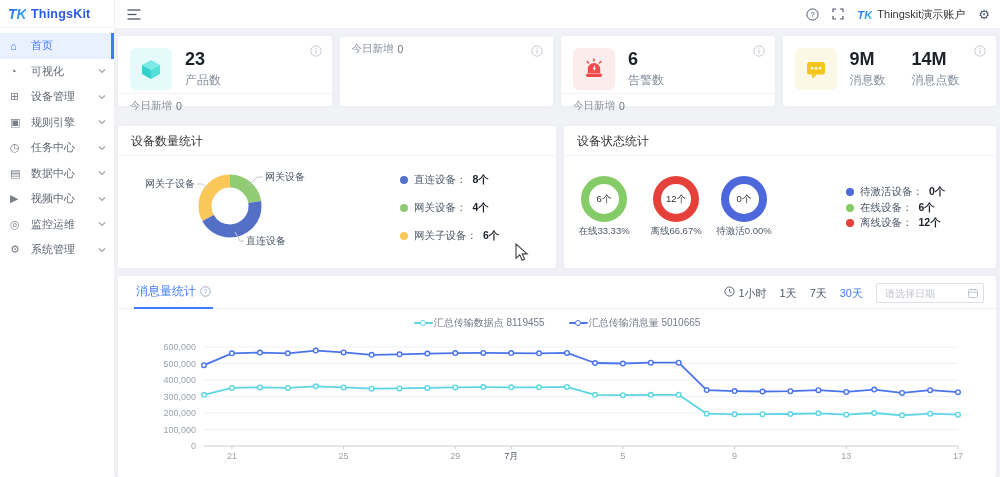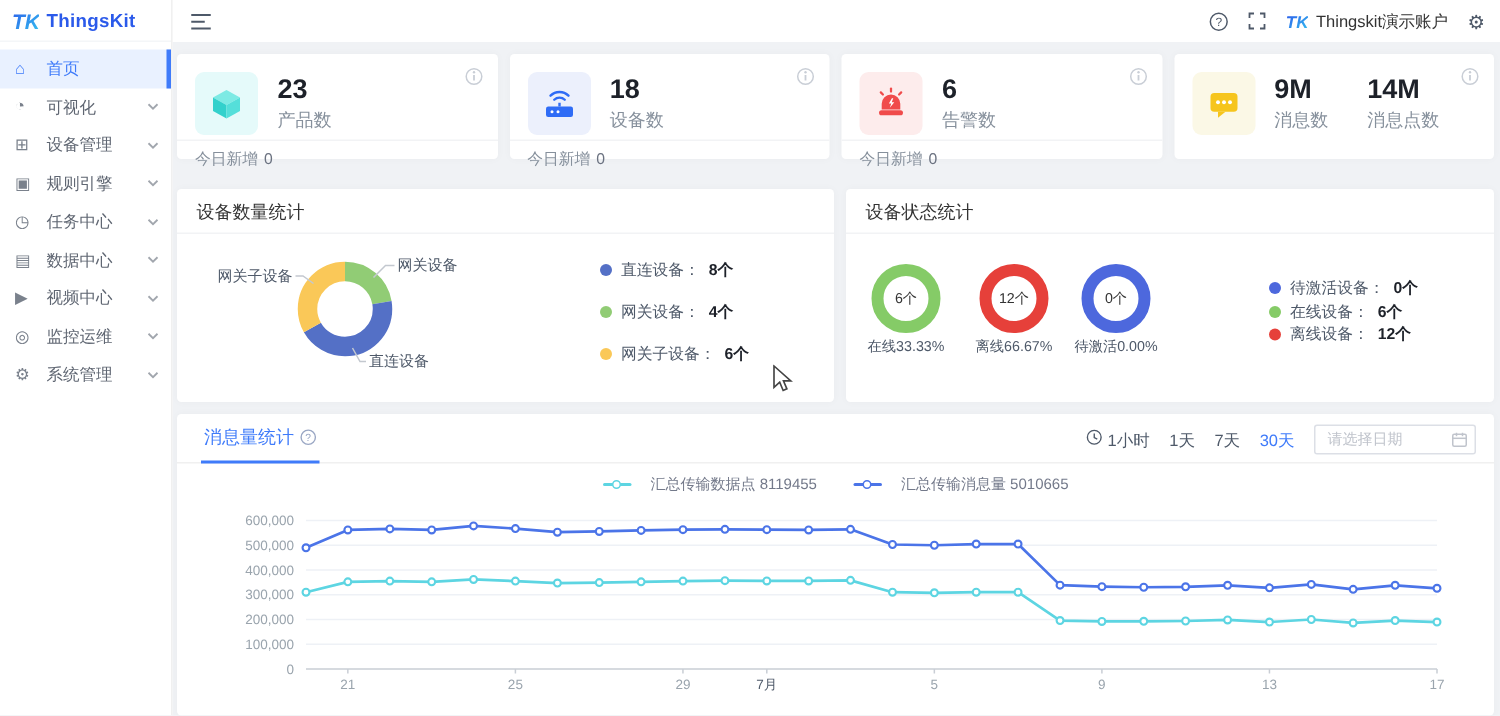--- a/index.html
+++ b/index.html
@@ -61,21 +61,21 @@
   .mp-tab { margin-left:16px; padding:8px 2px 7px 2px; font-size:12px; color:#3f7bfa; border-bottom:2px solid #3f7bfa; display:inline-flex; align-items:center; gap:4px; cursor:pointer; margin-bottom:-1px; }
   .mp-controls { position:absolute; right:12px; top:7px; display:flex; align-items:center; gap:13px; font-size:11px; color:#4e5969; }
   .filter { cursor:pointer; display:flex; align-items:flex-start; gap:3px; }
   .filter.active { color:#3f7bfa; }
   .date-input { position:relative; }
   .date-input input { width:108px; height:20px; border:1px solid #dcdfe6; border-radius:2px; font-size:10px; padding:0 20px 0 8px; color:#606266; outline:none; font-family:inherit; }
   .date-input input::placeholder { color:#c0c4cc; }
   .date-input svg { position:absolute; right:6px; top:5px; }
 
   .line-legend { position:absolute; left:0; top:40px; width:100%; display:flex; justify-content:center; gap:24px; font-size:10px; color:#73798a; }
-  .line-legend .item { display:flex; align-items:center; gap:13px; cursor:pointer; }
+  .line-legend .item { display:flex; align-items:center; gap:1px; cursor:pointer; }
   .lm { position:relative; width:19px; height:7px; }
   .lm .line { position:absolute; left:0; right:0; top:2.8px; height:1.6px; background:currentColor; border-radius:1px; }
   .lm .dotc { position:absolute; left:6px; top:0.4px; width:6px; height:6px; border-radius:50%; border:1.4px solid currentColor; background:#fff; }
 
   #line-svg { position:absolute; left:0; top:52px; }
 
   .cursor-svg { position:absolute; left:515px; top:243px; z-index:20; pointer-events:none; }
 </style>
 </head>
 <body>
@@ -213,36 +213,20 @@
           <circle cx="6" cy="3.2" r="0.8" fill="#c9ced6"></circle>
         </svg>
     </span>
     <div class="card-footer">
         <span>今日新增</span>
         <span class="fv">0</span>
       </div>
   </div>
 
   <div class="card">
-    <div class="card-main">
-      <div class="icon-box" style="background:#ecf0fc">
-        <svg width="24" height="24" viewBox="0 0 24 24" fill="none">
-            <rect x="3" y="14" width="18" height="7" rx="1.5" fill="#2f6cf6"></rect>
-            <circle cx="7" cy="17.5" r="1" fill="#fff"></circle>
-            <circle cx="11" cy="17.5" r="1" fill="#fff"></circle>
-            <path d="M8.5 9.5a5 5 0 0 1 7 0" stroke="#2f6cf6" stroke-width="1.6" stroke-linecap="round"></path>
-            <path d="M6 6.8a8.5 8.5 0 0 1 12 0" stroke="#2f6cf6" stroke-width="1.6" stroke-linecap="round"></path>
-            <line x1="12" y1="11.5" x2="12" y2="14" stroke="#2f6cf6" stroke-width="1.6"></line>
-          </svg>
-      </div>
-      <div>
-          <div class="card-num">18</div>
-        <div class="card-label">设备数</div>
-        </div>
-    </div>
     <span class="card-info">
       <svg width="12" height="12" viewBox="0 0 12 12">
           <circle cx="6" cy="6" r="5.2" fill="none" stroke="#c9ced6" stroke-width="1"></circle>
           <line x1="6" y1="5" x2="6" y2="8.7" stroke="#c9ced6" stroke-width="1.2"></line>
           <circle cx="6" cy="3.2" r="0.8" fill="#c9ced6"></circle>
         </svg>
     </span>
     <div class="card-footer">
         <span>今日新增</span>
         <span class="fv">0</span>

